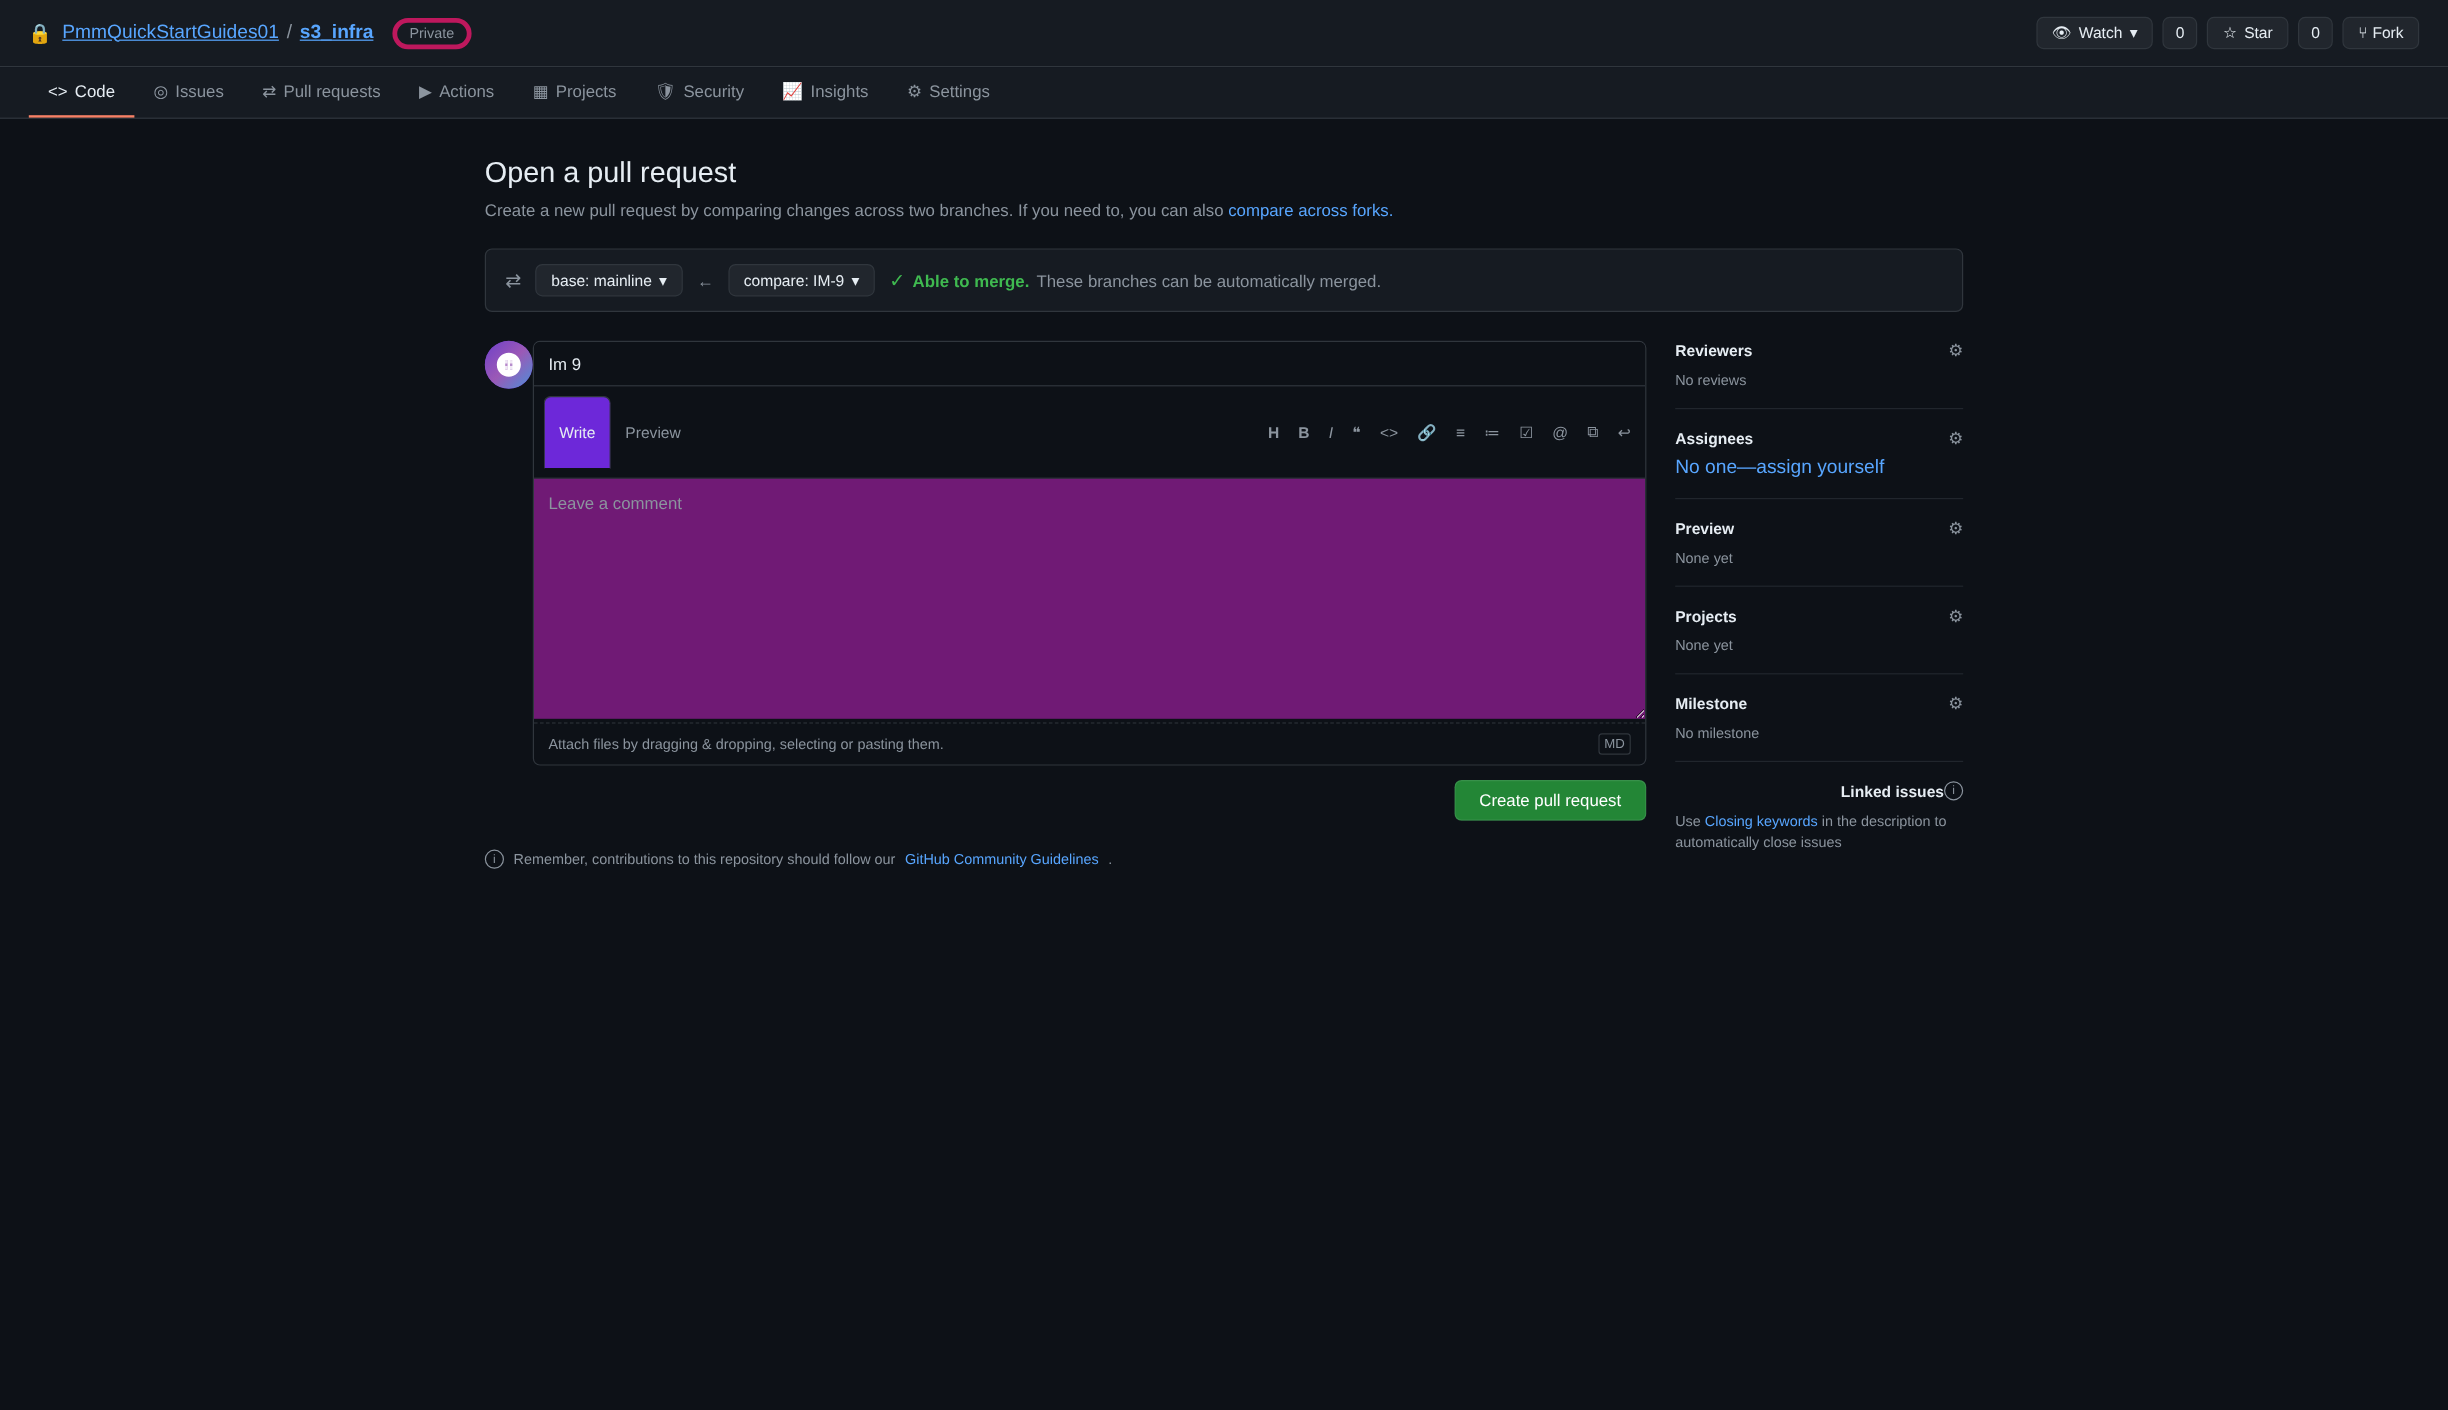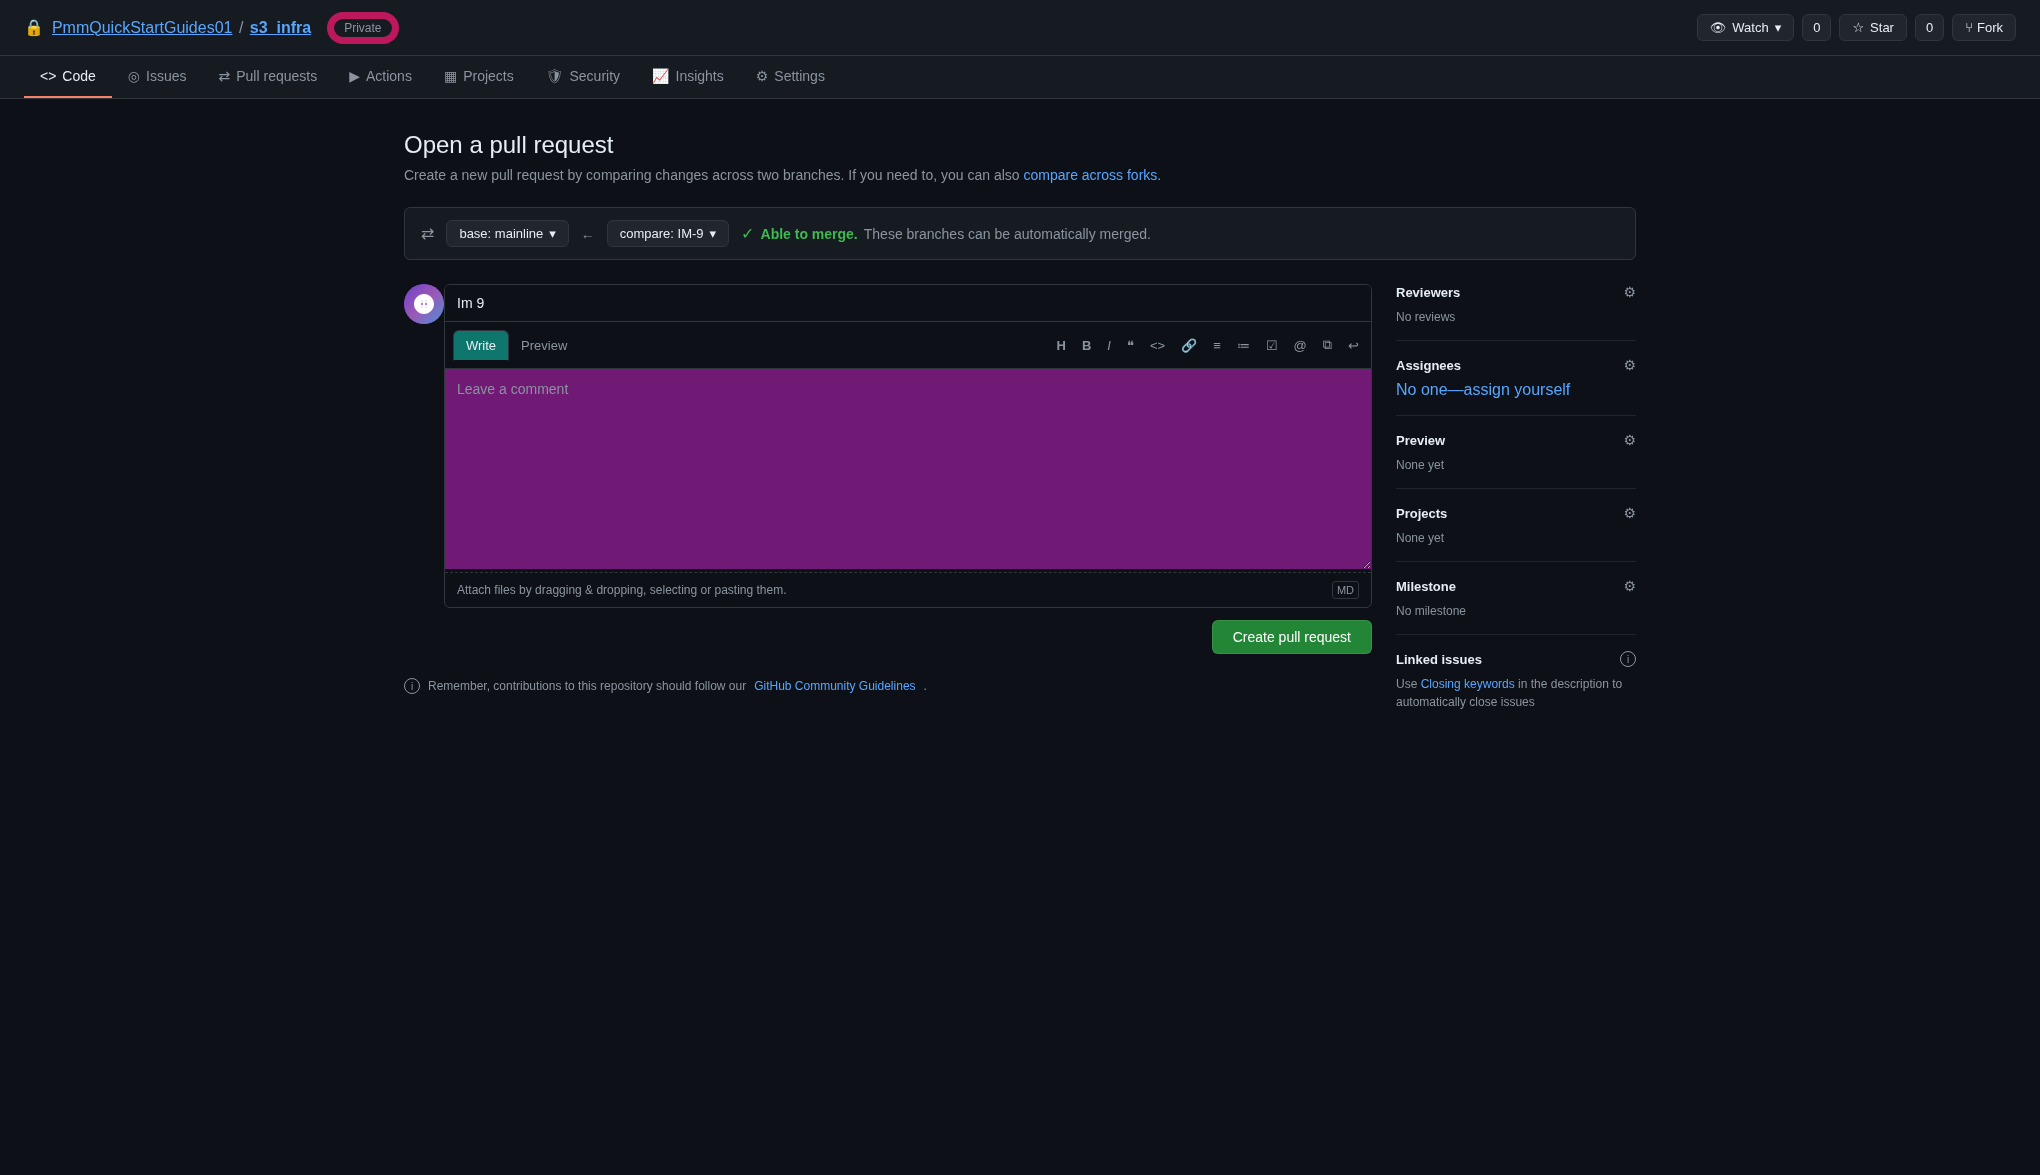--- a/index.html
+++ b/index.html
@@ -29,21 +29,21 @@
     .lock-icon { color: #8b949e; font-size: 16px; }
     .repo-path {
       font-size: 16px;
       font-weight: 400;
     }
     .repo-owner { color: #58a6ff; }
     .repo-separator { color: #8b949e; margin: 0 2px; }
     .repo-name { color: #58a6ff; font-weight: 600; }
     .private-badge {
       background: transparent;
-      border: 7px solid #be185d;
+      border: 4px solid #be185d;
       border-radius: 2em;
       padding: 2px 10px;
       font-size: 12px;
       color: #8b949e;
       margin-left: 8px;
     }
     .header-actions {
       display: flex;
       align-items: center;
       gap: 8px;
@@ -228,27 +228,27 @@
     .pr-title-input::placeholder { color: #8b949e; }
 
     .editor-toolbar {
       display: flex;
       align-items: center;
       gap: 0;
       padding: 8px 8px;
       border-bottom: 1px solid #30363d;
     }
     .tab-write {
-      padding: 7px 12px;
+      padding: 22px 12px;
       cursor: pointer;
       font-size: 13px;
       border-radius: 6px 6px 0 0;
       border: 1px solid #30363d;
       border-bottom: 1px solid #0d1117;
-      background: #0f766e;
+      background: #6d28d9;
       color: #e6edf3;
       margin-bottom: -1px;
       position: relative;
       z-index: 1;
     }
     .tab-preview {
       padding: 6px 12px;
       cursor: pointer;
       font-size: 13px;
       color: #8b949e;
@@ -374,21 +374,21 @@
       text-decoration: none;
     }
 
     
     .linked-issues-section {
       padding-top: 16px;
     }
     .linked-issues-header {
       display: flex;
       align-items: center;
-      justify-content: space-between;
+      justify-content: flex-end;
       margin-bottom: 8px;
     }
     .info-circle {
       width: 16px;
       height: 16px;
       border: 1px solid #8b949e;
       border-radius: 50%;
       display: inline-flex;
       align-items: center;
       justify-content: center;

